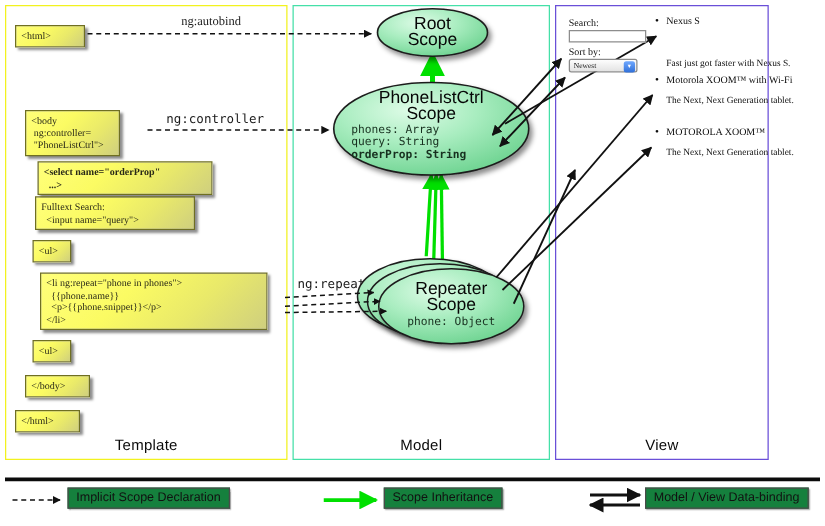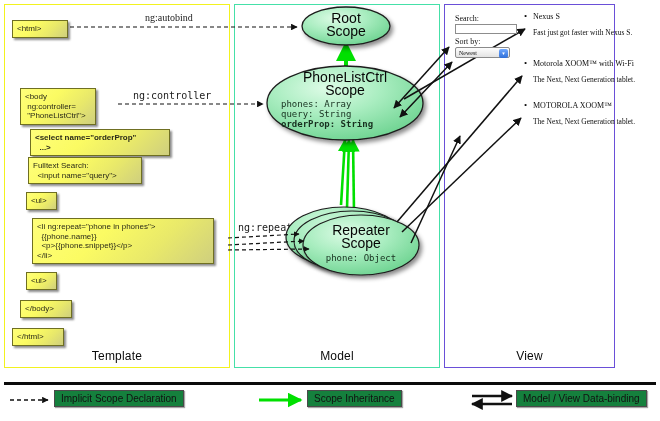--- a/index.html
+++ b/index.html
@@ -18,21 +18,21 @@
     position:absolute;bottom:4px;left:0;width:100%;text-align:center;
     font-size:12px;color:#0a0a0a;letter-spacing:.2px;
   }
 
   
   .cbox{
     position:absolute;box-sizing:border-box;
     border:1px solid #6f6f22;
     background:linear-gradient(135deg,#ffff7a 0%,#fbfb63 38%,#e9e96a 68%,#cfcf7e 100%);
     box-shadow:2px 2px 2px rgba(0,0,0,.45);
-    font-family:Liberation Sans, sans-serif;
+    font-family:Liberation Serif, serif;
     font-size:8px;line-height:9.5px;color:#2a2a18;
     padding:3px 4px;white-space:pre;
   }
   .cbox.bold{font-weight:bold;}
 
   
   svg.layer{position:absolute;left:0;top:0;width:660px;height:421px;overflow:visible;}
   svg.layer.under{z-index:1;}
   .cbox,.ellipse-text,.viewpane{z-index:2;}
 
@@ -168,21 +168,21 @@
 
   <div class="cbox" style="left:12px;top:20px;width:56px;">&lt;html&gt;</div>
 
   <div class="cbox" style="left:20px;top:88px;width:76px;">&lt;body
  ng:controller=
  "PhoneListCtrl"&gt;</div>
 
   <div class="cbox bold" style="left:30px;top:129px;width:140px;">&lt;select name="orderProp"
   ...&gt;</div>
 
-  <div class="cbox" style="left:28px;top:157px;width:114px;">Fulltext Search:
+  <div class="cbox" style="left:28px;top:157px;width:128px;">Fulltext Search:
   &lt;input name="query"&gt;</div>
 
   <div class="cbox" style="left:26px;top:192px;width:31px;">&lt;ul&gt;</div>
 
   <div class="cbox" style="left:32px;top:218px;width:182px;">&lt;li ng:repeat="phone in phones"&gt;
   {{phone.name}}
   &lt;p&gt;{{phone.snippet}}&lt;/p&gt;
 &lt;/li&gt;</div>
 
   <div class="cbox" style="left:26px;top:272px;width:31px;">&lt;ul&gt;</div>
@@ -224,21 +224,21 @@
       <span>Newest</span>
       <span class="knob">▾</span>
     </div>
   </div>
 
   <div class="v-item" style="left:533px;top:12px;width:122px;">
     <div class="v-name" style="position:relative;">
       <span class="bullet">•</span>
       <span>Nexus S</span>
     </div>
-    <div class="v-snip" style="margin-top:7px;">Fast just got faster with Nexus S.</div>
+    <div class="v-snip" style="margin-top:25px;">Fast just got faster with Nexus S.</div>
   </div>
 
   <div class="v-item" style="left:533px;top:59px;width:122px;">
     <div class="v-name" style="position:relative;">
       <span class="bullet">•</span>
       <span>Motorola XOOM™ with Wi-Fi</span>
     </div>
     <div class="v-snip" style="margin-top:7px;">The Next, Next Generation tablet.</div>
   </div>
 

